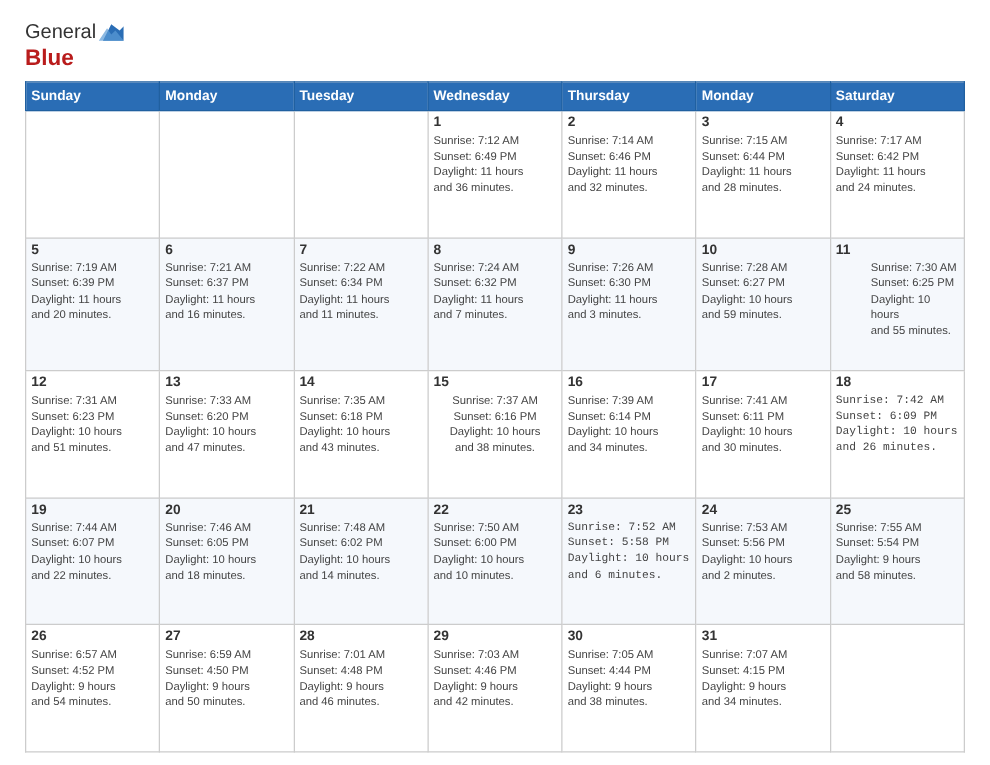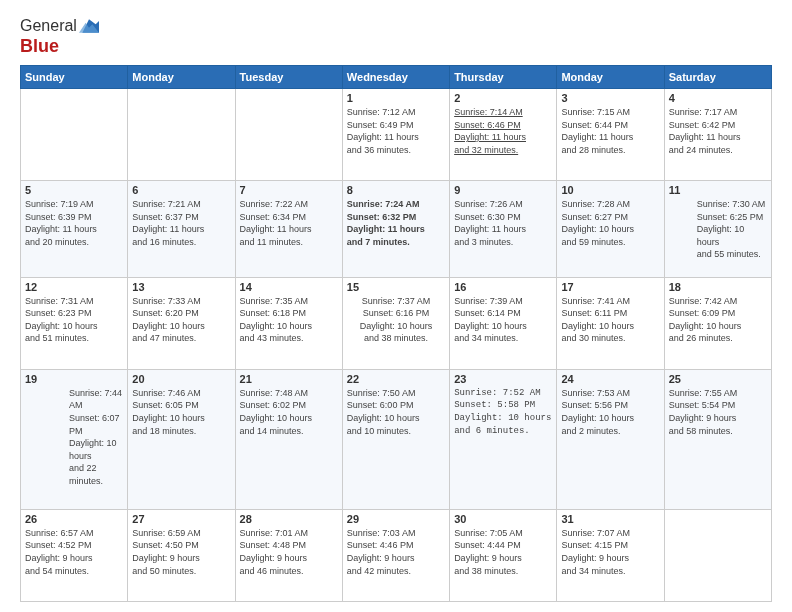--- a/index.html
+++ b/index.html
@@ -137,21 +137,21 @@
           <td class="empty-cell"></td>
           <td>
             <span class="day-num">1</span>
             <div class="day-info" style="white-space: pre-line;">Sunrise: 7:12 AM
 Sunset: 6:49 PM
 Daylight: 11 hours
 and 36 minutes.</div>
           </td>
           <td>
             <span class="day-num">2</span>
-            <div class="day-info" style="white-space: pre-line; text-decoration: underline;">Sunrise: 7:14 AM
+            <div class="day-info" style="white-space: pre-line;">Sunrise: 7:14 AM
 Sunset: 6:46 PM
 Daylight: 11 hours
 and 32 minutes.</div>
           </td>
           <td>
             <span class="day-num">3</span>
             <div class="day-info" style="white-space: pre-line;">Sunrise: 7:15 AM
 Sunset: 6:44 PM
 Daylight: 11 hours
 and 28 minutes.</div>
@@ -181,21 +181,21 @@
           </td>
           <td>
             <span class="day-num">7</span>
             <div class="day-info" style="white-space: pre-line;">Sunrise: 7:22 AM
 Sunset: 6:34 PM
 Daylight: 11 hours
 and 11 minutes.</div>
           </td>
           <td>
             <span class="day-num">8</span>
-            <div class="day-info" style="white-space: pre-line; font-weight: bold;">Sunrise: 7:24 AM
+            <div class="day-info" style="white-space: pre-line;">Sunrise: 7:24 AM
 Sunset: 6:32 PM
 Daylight: 11 hours
 and 7 minutes.</div>
           </td>
           <td>
             <span class="day-num">9</span>
             <div class="day-info" style="white-space: pre-line;">Sunrise: 7:26 AM
 Sunset: 6:30 PM
 Daylight: 11 hours
 and 3 minutes.</div>
@@ -253,30 +253,30 @@
           </td>
           <td>
             <span class="day-num">17</span>
             <div class="day-info" style="white-space: pre-line;">Sunrise: 7:41 AM
 Sunset: 6:11 PM
 Daylight: 10 hours
 and 30 minutes.</div>
           </td>
           <td>
             <span class="day-num">18</span>
-            <div class="day-info" style="white-space: pre-line;">Sunrise: 7:42 AM
+            <div class="day-info" style="white-space: pre-line; font-family: Liberation Mono, monospace;">Sunrise: 7:42 AM
 Sunset: 6:09 PM
 Daylight: 10 hours
 and 26 minutes.</div>
           </td>
         </tr>
         <tr>
           <td>
             <span class="day-num">19</span>
-            <div class="day-info" style="white-space: pre-line; margin-left: 44px;">Sunrise: 7:44 AM
+            <div class="day-info" style="white-space: pre-line;">Sunrise: 7:44 AM
 Sunset: 6:07 PM
 Daylight: 10 hours
 and 22 minutes.</div>
           </td>
           <td>
             <span class="day-num">20</span>
             <div class="day-info" style="white-space: pre-line;">Sunrise: 7:46 AM
 Sunset: 6:05 PM
 Daylight: 10 hours
 and 18 minutes.</div>

